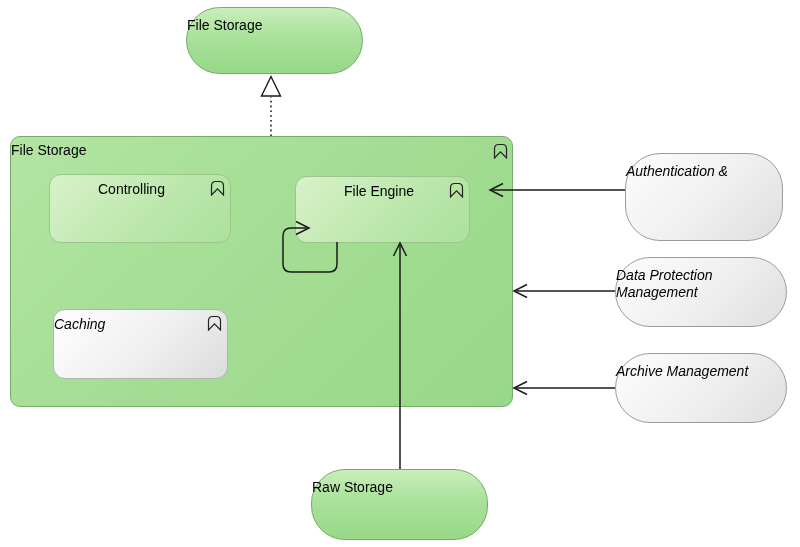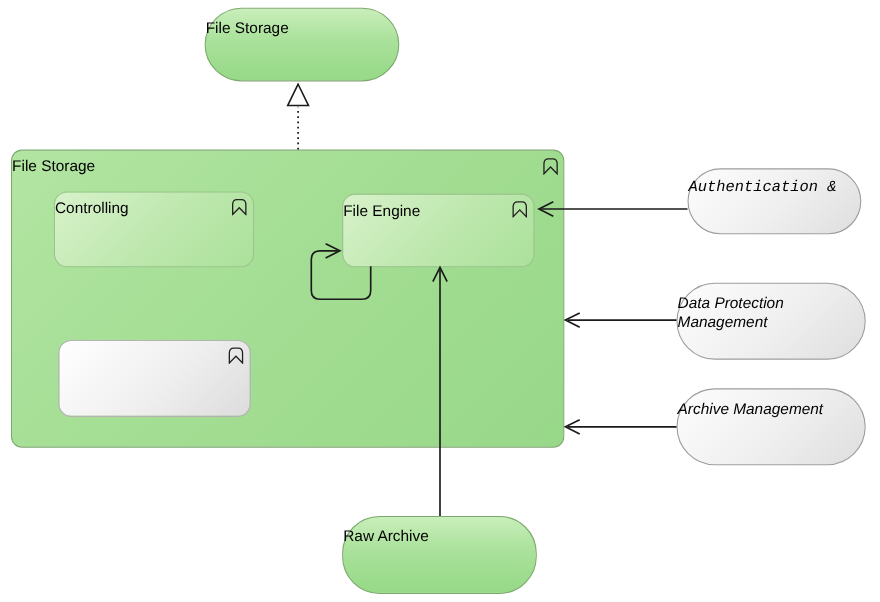--- a/index.html
+++ b/index.html
@@ -45,20 +45,21 @@
     border: 1px solid #7ba86c;
     border-radius: 10px;
     padding-top: 5px;
   }
   
   .inner-green {
     background: linear-gradient(135deg, #d8f2ca 0%, #bde7ad 55%, #abe19b 100%);
     border: 1px solid #9cc58e;
     border-radius: 12px;
     padding-top: 6px;
+    padding-left: 48px;
   }
   
   .inner-gray {
     background: linear-gradient(135deg, #ffffff 0%, #efefef 55%, #dcdcdc 100%);
     border: 1px solid #b3b3b3;
     border-radius: 12px;
     padding-top: 6px;
     font-style: italic;
   }
   .corner-icon {
@@ -93,49 +94,50 @@
       <path d="M1.5,15 L1.5,6 Q1.5,1.5 5.5,1.5 L9.5,1.5 Q13.5,1.5 13.5,6 L13.5,15 L7.5,8.8 Z" fill="none" stroke="#222" stroke-width="1.2"></path>
     </svg>
 
     <div class="node inner-green" style="left:38px; top:37px; width:182px; height:69px;">
       <div class="label-line">Controlling</div>
       <svg class="corner-icon" viewBox="0 0 15 16">
         <path d="M1.5,15 L1.5,6 Q1.5,1.5 5.5,1.5 L9.5,1.5 Q13.5,1.5 13.5,6 L13.5,15 L7.5,8.8 Z" fill="none" stroke="#222" stroke-width="1.2"></path>
       </svg>
     </div>
 
-    <div class="node inner-green" style="left:300px; top:39px; width:175px; height:67px;">
+    <div class="node inner-green" style="left:284px; top:39px; width:175px; height:67px;">
       <div class="label-line">File Engine</div>
       <svg class="corner-icon" viewBox="0 0 15 16">
         <path d="M1.5,15 L1.5,6 Q1.5,1.5 5.5,1.5 L9.5,1.5 Q13.5,1.5 13.5,6 L13.5,15 L7.5,8.8 Z" fill="none" stroke="#222" stroke-width="1.2"></path>
       </svg>
     </div>
 
     <div class="node inner-gray" style="left:42px; top:172px; width:175px; height:70px;">
+      <div class="label-line">Caching</div>
       <svg class="corner-icon" viewBox="0 0 15 16">
         <path d="M1.5,15 L1.5,6 Q1.5,1.5 5.5,1.5 L9.5,1.5 Q13.5,1.5 13.5,6 L13.5,15 L7.5,8.8 Z" fill="none" stroke="#222" stroke-width="1.2"></path>
       </svg>
     </div>
   </div>
 
-  <div class="node pill-gray" style="left:625px; top:153px; width:158px; height:60px;font-family:Liberation Mono, monospace;">
+  <div class="node pill-gray" style="left:625px; top:153px; width:158px; height:88px;">
     <div class="label-line">Authentication &amp;</div>
   </div>
 
   <div class="node pill-gray" style="left:615px; top:353px; width:172px; height:70px;">
     <div class="label-line">Archive Management</div>
   </div>
 
   <div class="node pill-gray" style="left:615px; top:257px; width:172px; height:70px;">
     <div class="label-line">Data Protection</div>
     <div class="label-line">Management</div>
   </div>
 
   <div class="node pill-green" style="left:311px; top:469px; width:177px; height:71px;">
-    <div class="label-line">Raw Archive</div>
+    <div class="label-line">Raw Storage</div>
   </div>
 
   <svg id="connector-layer" viewBox="0 0 800 547">
 
     <g>
       <line x1="271" y1="136" x2="271" y2="97" stroke="#1a1a1a" stroke-width="1.6" stroke-dasharray="1.6,3.2"></line>
       <polygon points="271,76.5 261.5,96 280.5,96" fill="#ffffff" stroke="#1a1a1a" stroke-width="1.4"></polygon>
     </g>
 
     <g>

